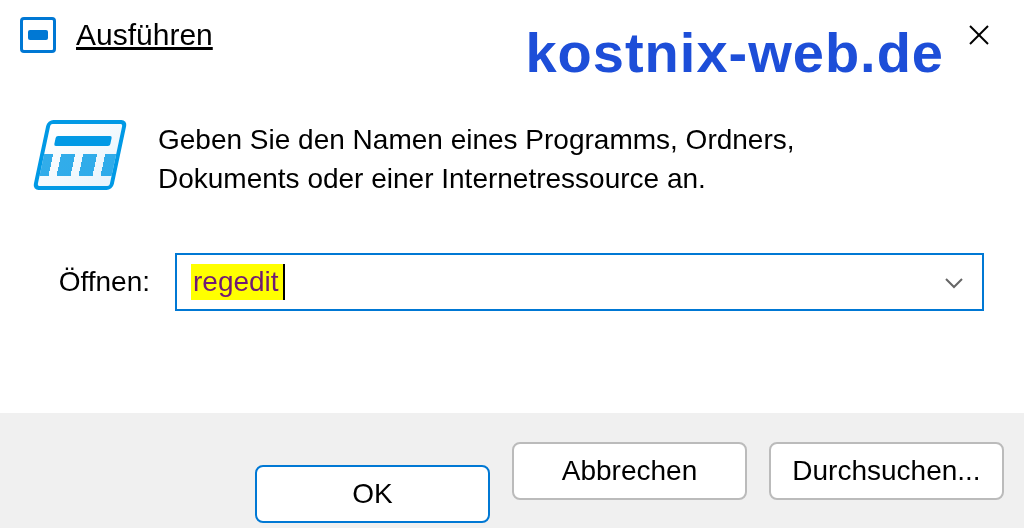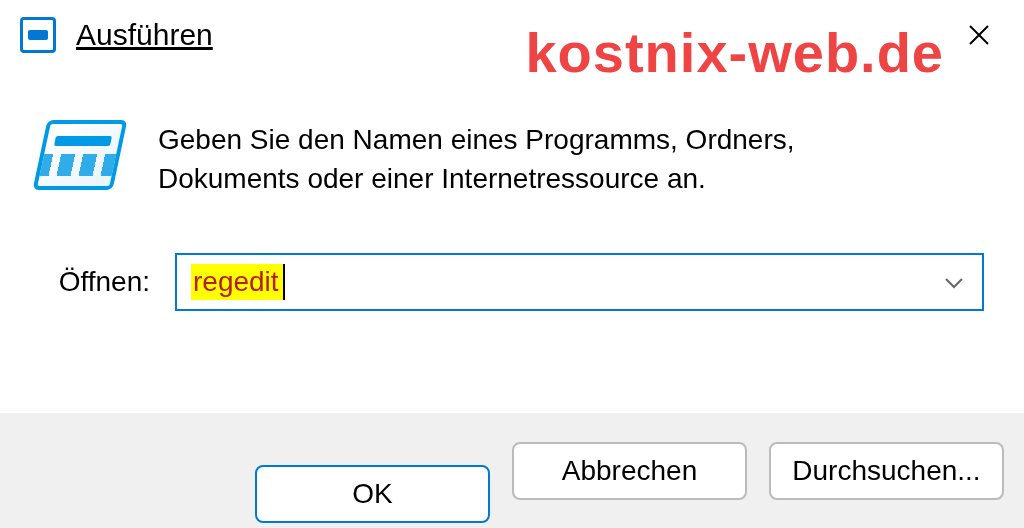--- a/index.html
+++ b/index.html
@@ -54,21 +54,21 @@
       font-size: 32px;
       cursor: pointer;
       color: #000;
     }
     .watermark {
       position: absolute;
       top: 20px;
       right: 80px;
       font-size: 56px;
       font-weight: bold;
-      color: #ef4444;
+      color: #1d4ed8;
       letter-spacing: 1px;
       pointer-events: none;
       white-space: nowrap;
     }
     .content {
       padding: 50px 40px 40px 40px;
     }
     .main-row {
       display: flex;
       align-items: flex-start;
@@ -128,21 +128,21 @@
       height: 58px;
       border: 2px solid #0078d4;
       background: #fff;
       display: flex;
       align-items: center;
       padding: 0 14px;
       position: relative;
     }
     .combo-value {
       font-size: 28px;
-      color: #b91c1c;
+      color: #701a75;
       background: #ffff00;
       padding: 2px 4px 2px 2px;
       border-right: 2px solid #000;
       height: 36px;
       display: inline-flex;
       align-items: center;
     }
     .combo-chevron {
       position: absolute;
       right: 18px;

